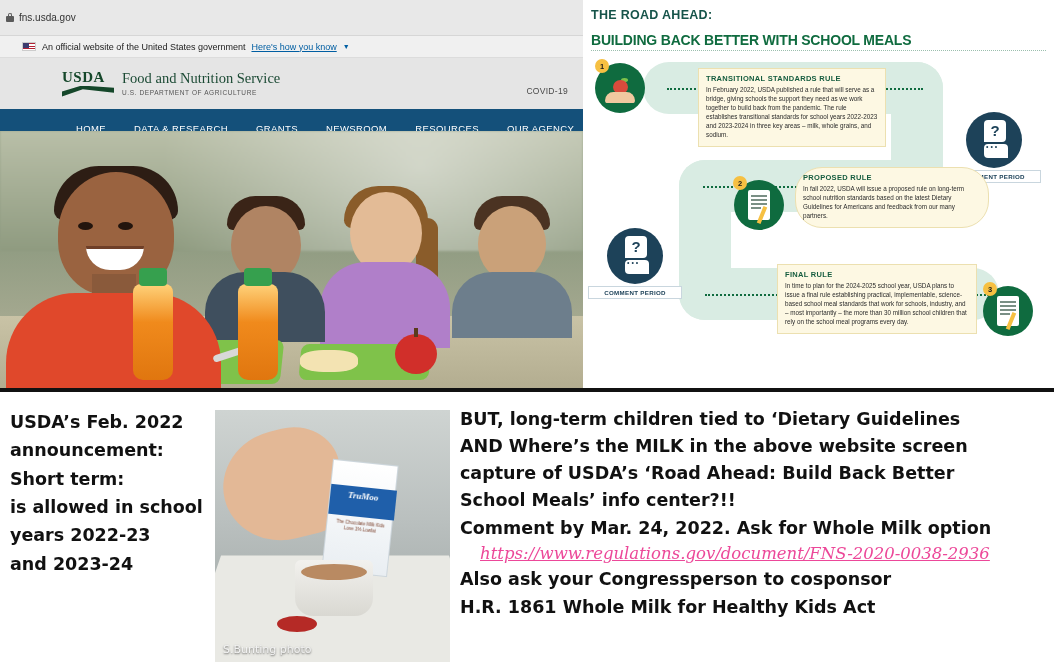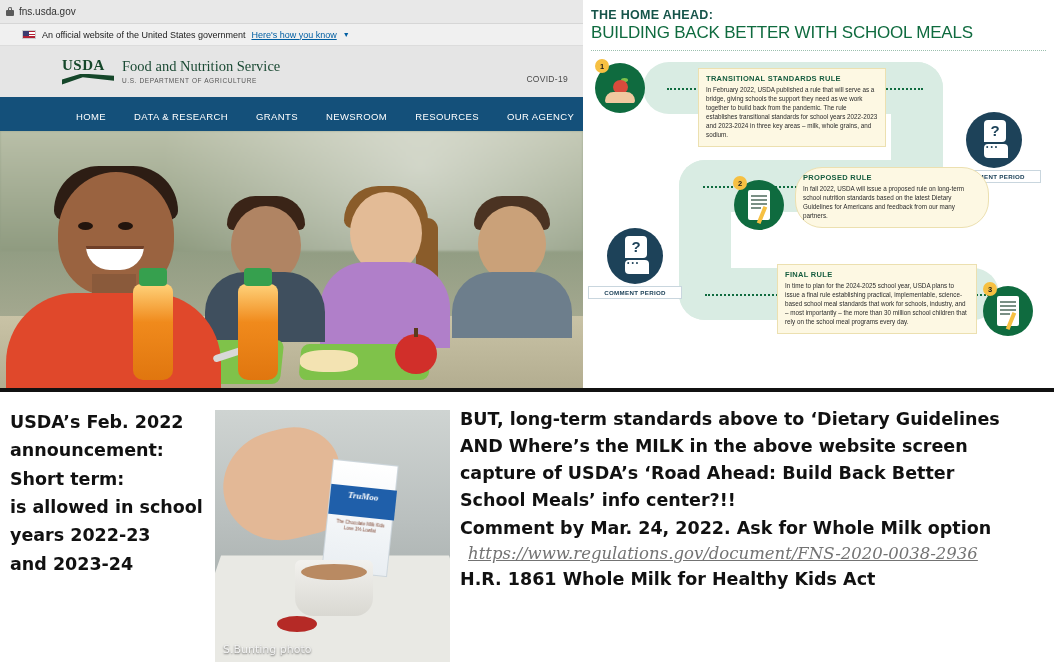--- a/index.html
+++ b/index.html
@@ -23,21 +23,21 @@
 
   
   .browser {
     position: absolute;
     left: 0; top: 0;
     width: 583px; height: 388px;
     background: #ffffff;
     overflow: hidden;
   }
   .url-bar {
-    height: 24px;
+    height: 36px;
     background: #e8e8e8;
     border-bottom: 1px solid #d6d6d6;
     display: flex;
     align-items: center;
     padding-left: 6px;
     gap: 5px;
   }
   .lock-icon {
     width: 8px; height: 9px;
     position: relative;
@@ -328,25 +328,25 @@
   .ig-title-wrap {
     position: absolute; left: 8px; top: 8px; width: 455px;
   }
   .ig-title1 {
     font-size: 12.5px;
     font-weight: bold;
     color: #16544a;
     letter-spacing: 0.3px;
   }
   .ig-title2 {
-    font-size: 17px;
-    font-weight: normal;
+    font-size: 14px;
+    font-weight: bold;
     color: #0f6b3f;
     letter-spacing: -0.2px;
-    margin-top: 1px;
+    margin-top: 10px;
   }
   .ig-divider {
     position: absolute; left: 8px; top: 50px; width: 455px;
     border-top: 1px dotted #9bbfae;
   }
   .ig-canvas {
     position: absolute; left: 0; top: 54px; width: 471px; height: 334px;
     background: #ffffff;
   }
   .road {
@@ -548,25 +548,25 @@
   }
   .right-text .ln {
     font-size: 17.5px;
     line-height: 1.55;
     white-space: nowrap;
   }
   .right-text .url {
     display: block;
     font-size: 16.5px;
     line-height: 1.5;
-    color: #737373;
+    color: #ec4899;
     text-decoration: underline;
     font-style: italic;
     font-weight: normal;
-    margin-left: 8px;
+    margin-left: 20px;
     font-family: "DejaVu Serif", serif;
     cursor: pointer;
   }
 </style>
 </head>
 <body>
 
 <div class="top-area">
 
   <div class="browser">
@@ -653,21 +653,21 @@
           <span class="cap"></span>
         </div>
       <div class="bottle2">
           <span class="cap"></span>
         </div>
     </div>
   </div>
 
   <div class="infographic">
     <div class="ig-title-wrap">
-      <div class="ig-title1">THE HOME AHEAD:</div>
+      <div class="ig-title1">THE ROAD AHEAD:</div>
       <div class="ig-title2">BUILDING BACK BETTER WITH SCHOOL MEALS</div>
     </div>
     <div class="ig-divider"></div>
 
     <div class="ig-canvas">
 
       <div class="road" style="left:60px; top:8px; width:300px; height:52px;"></div>
       <div class="road" style="left:308px; top:8px; width:52px; height:150px;"></div>
       <div class="road" style="left:96px; top:106px; width:264px; height:52px;"></div>
       <div class="road" style="left:96px; top:106px; width:52px; height:160px;"></div>
@@ -762,21 +762,22 @@
 1% Lowfat</span>
     </div>
     <div class="red-blob"></div>
     <div class="cup">
         <span class="milk"></span>
       </div>
     <div class="credit">S.Bunting photo</div>
   </div>
 
   <div class="right-text">
-    <div class="ln">BUT, long-term standards above to ‘Dietary Guidelines</div>
+    <div class="ln">BUT, long-term children tied to ‘Dietary Guidelines</div>
     <div class="ln">AND Where’s the MILK in the above website screen</div>
     <div class="ln">capture of USDA’s ‘Road Ahead: Build Back Better</div>
     <div class="ln">School Meals’ info center?!!</div>
     <div class="ln">Comment by Mar. 24, 2022. Ask for Whole Milk option</div>
     <span class="url">https://www.regulations.gov/document/FNS-2020-0038-2936</span>
+    <div class="ln">Also ask your Congressperson to cosponsor</div>
     <div class="ln">H.R. 1861 Whole Milk for Healthy Kids Act</div>
   </div>
 </div>
 
 </body></html>

